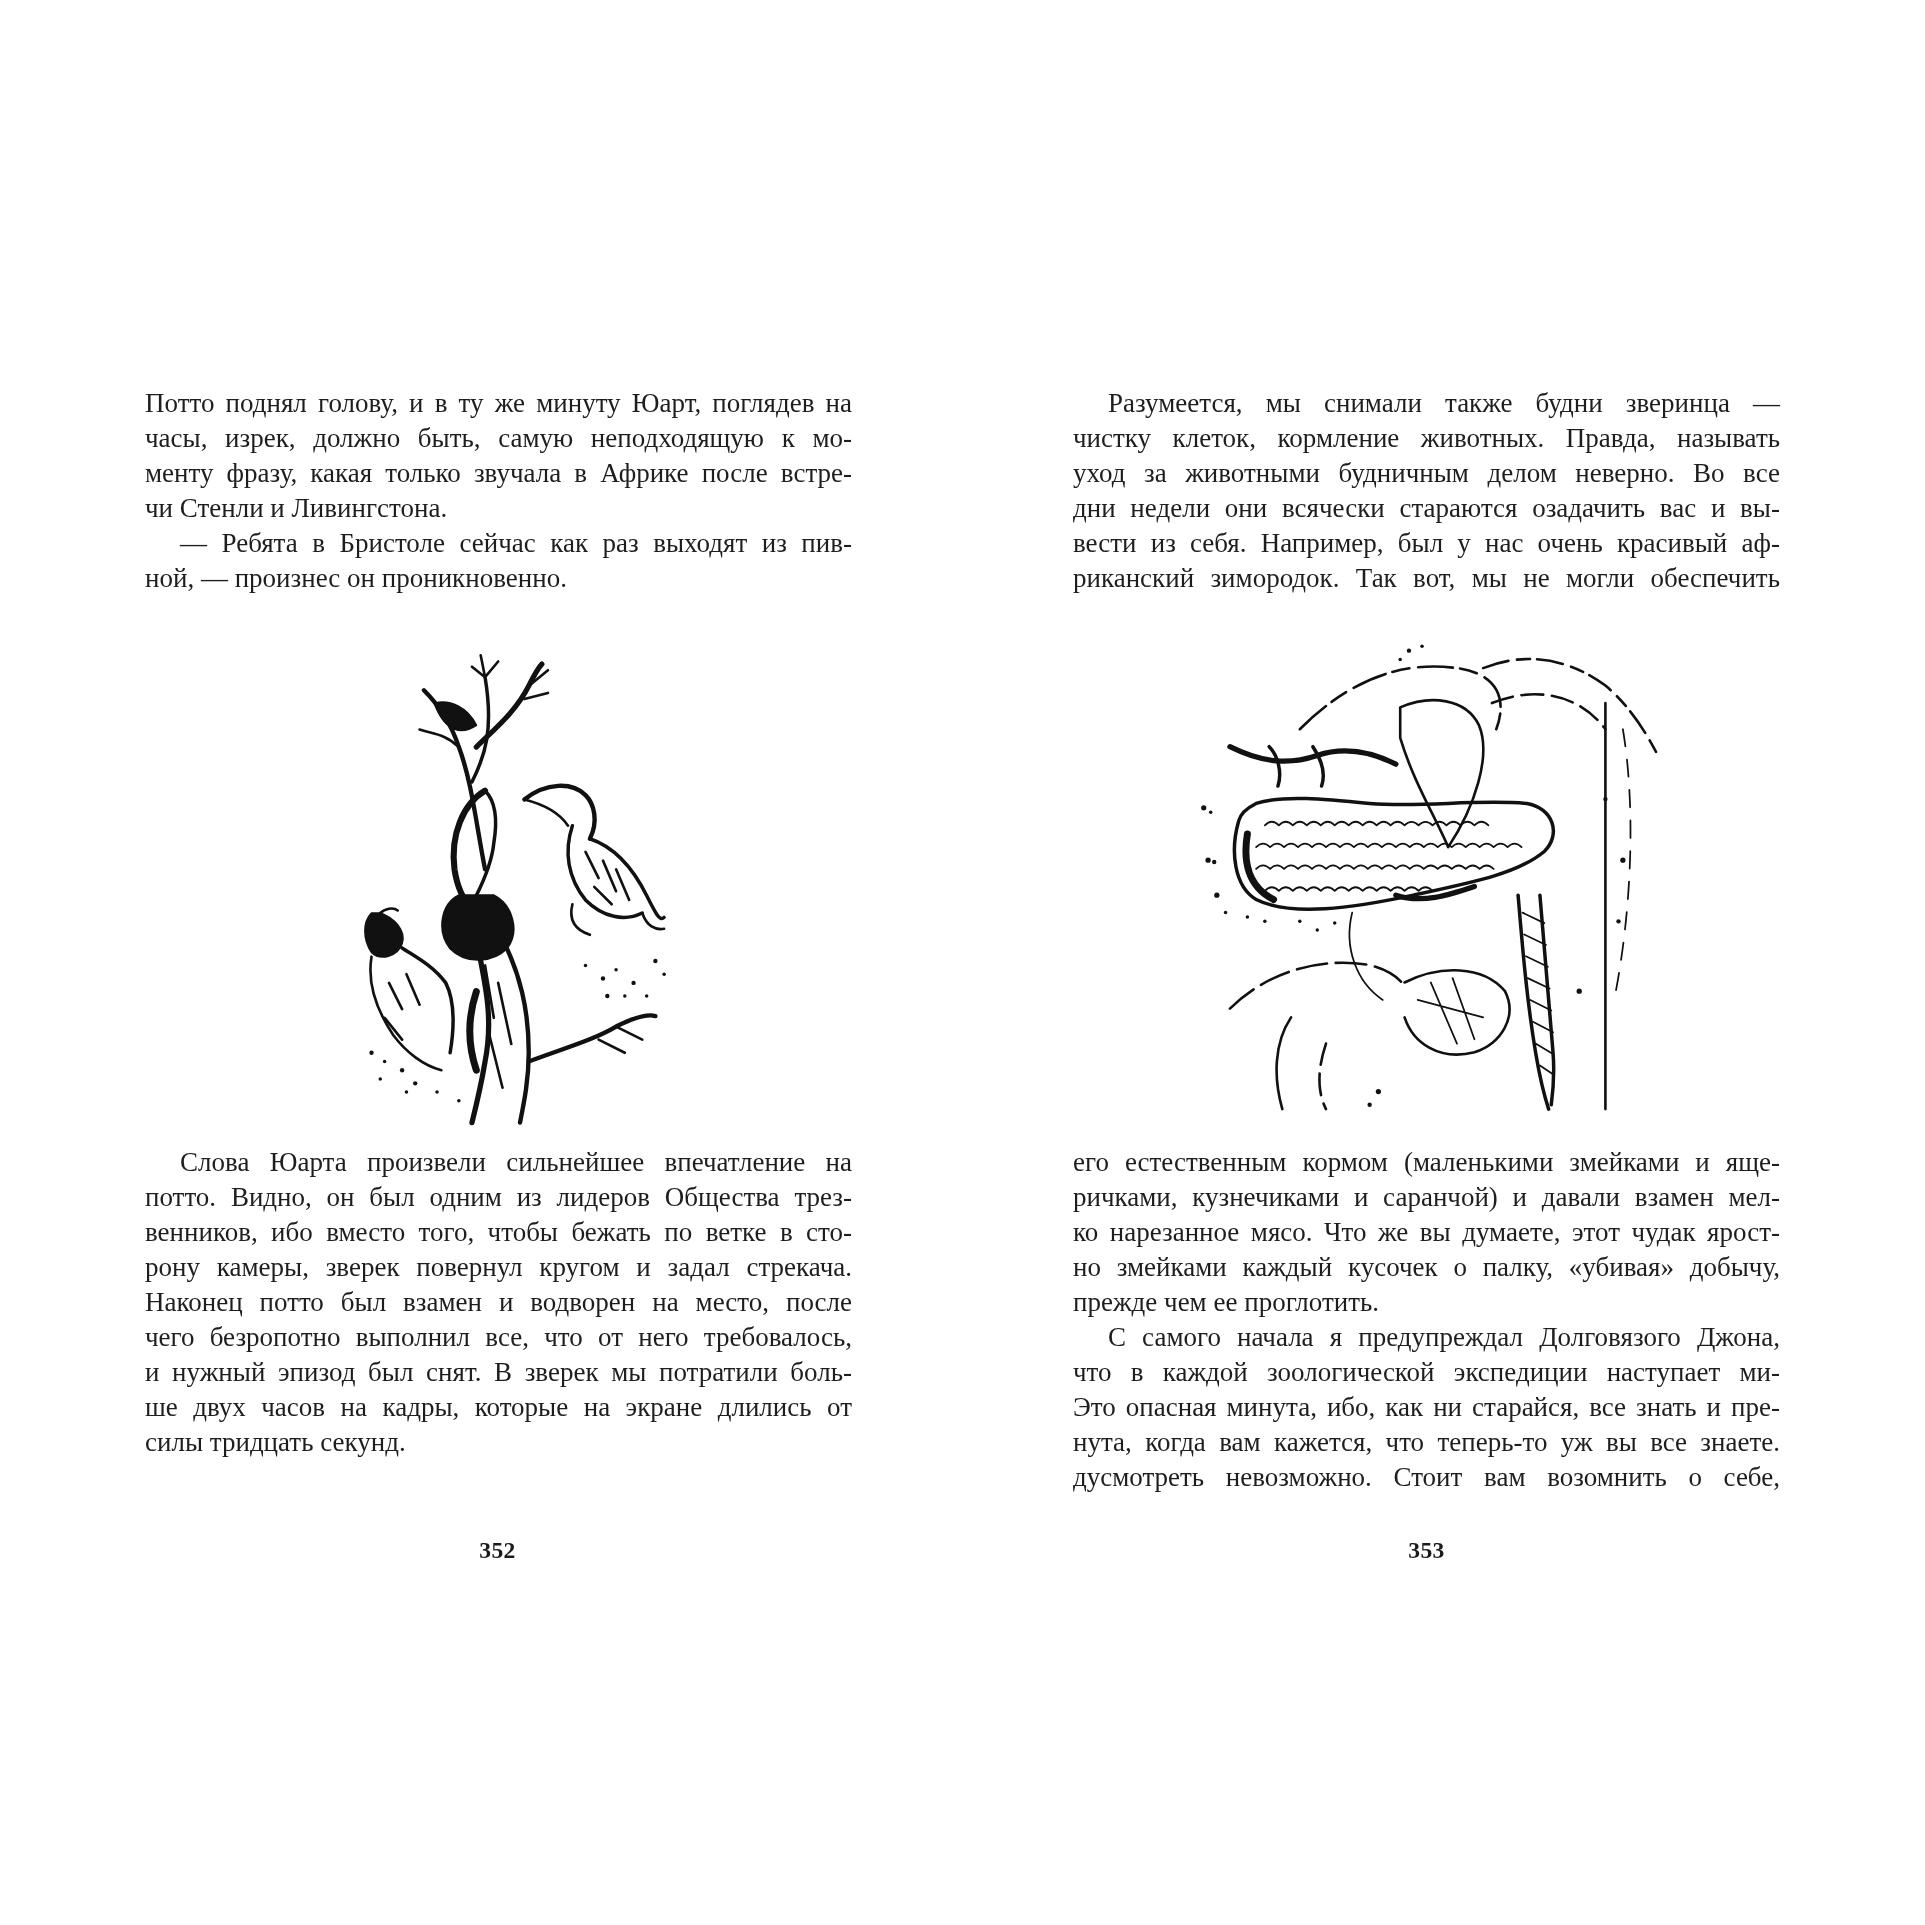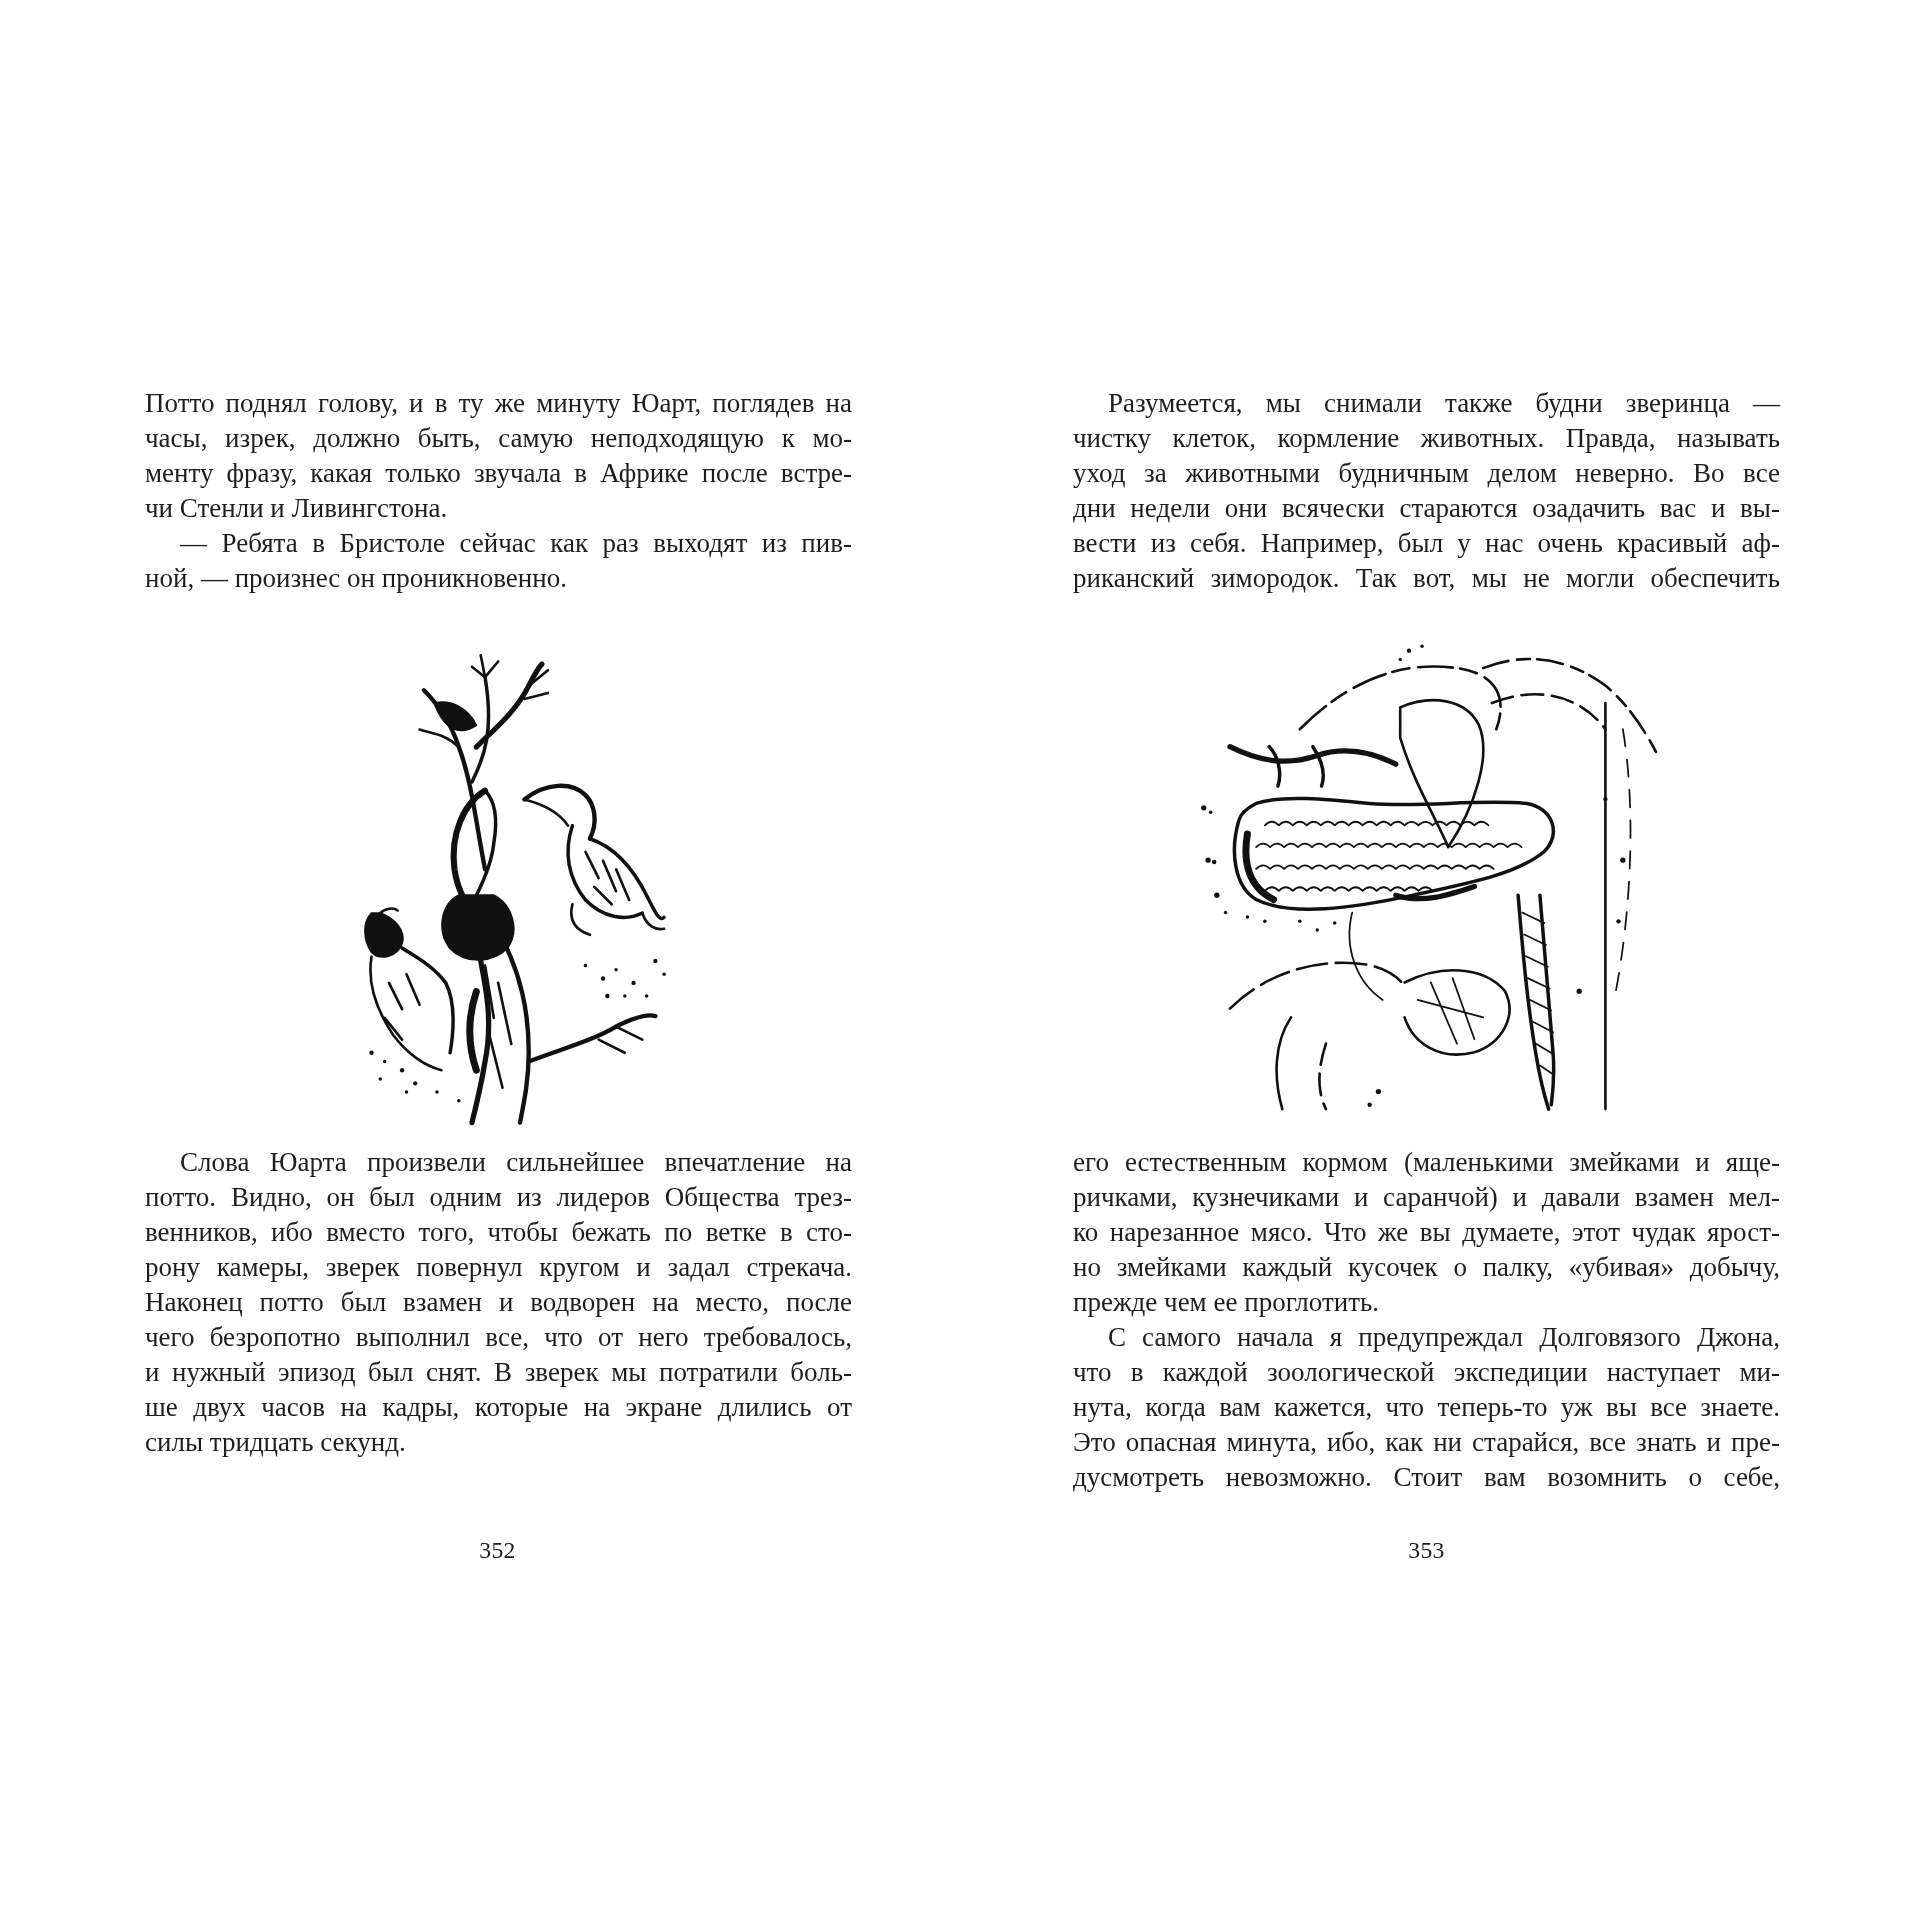--- a/index.html
+++ b/index.html
@@ -60,21 +60,21 @@
     }
     .illus-left { left: 354px; top: 651px; width: 332px; height: 476px; }
     .illus-right { left: 232px; top: 633px; width: 489px; height: 485px; }
 
     .page-number {
       position: absolute;
       top: 1537px;
       width: 105px;
       text-align: center;
       font-size: 23.6px;
-      font-weight: normal;
+      font-weight: bold;
       letter-spacing: 0.4px;
       color: #1a1a1a;
     }
     .pn-left { left: 445px; }
     .pn-right { left: 411px; }
   </style>
 </head>
 <body>
 
 <div class="page page-left">
@@ -242,21 +242,21 @@
     <p>
       <span class="line">его естественным кормом (маленькими змейками и яще-</span>
       <span class="line">ричками, кузнечиками и саранчой) и давали взамен мел-</span>
       <span class="line">ко нарезанное мясо. Что же вы думаете, этот чудак ярост-</span>
       <span class="line">но змейками каждый кусочек о палку, «убивая» добычу,</span>
       <span class="line last">прежде чем ее проглотить.</span>
     </p>
     <p>
       <span class="line indent">С самого начала я предупреждал Долговязого Джона,</span>
       <span class="line">что в каждой зоологической экспедиции наступает ми-</span>
+      <span class="line">Это опасная минута, ибо, как ни старайся, все знать и пре-</span>
       <span class="line">нута, когда вам кажется, что теперь-то уж вы все знаете.</span>
-      <span class="line">Это опасная минута, ибо, как ни старайся, все знать и пре-</span>
       <span class="line">дусмотреть невозможно. Стоит вам возомнить о себе,</span>
     </p>
   </div>
 
   <div class="page-number pn-right">353</div>
 </div>
 
 
 </body></html>

